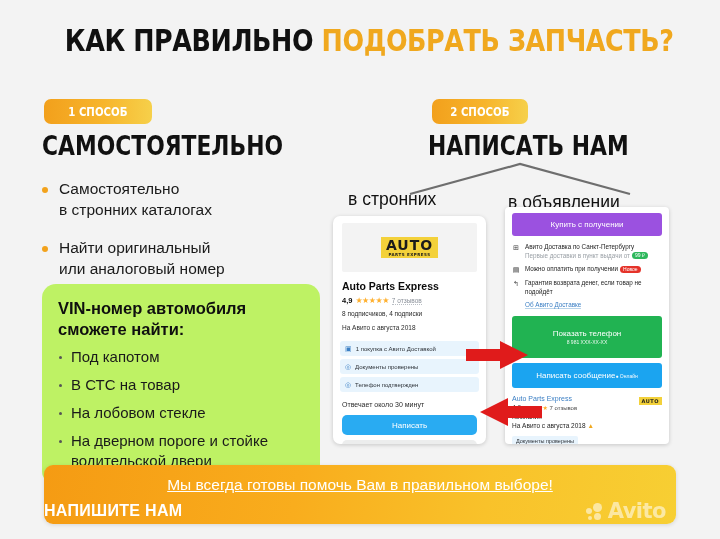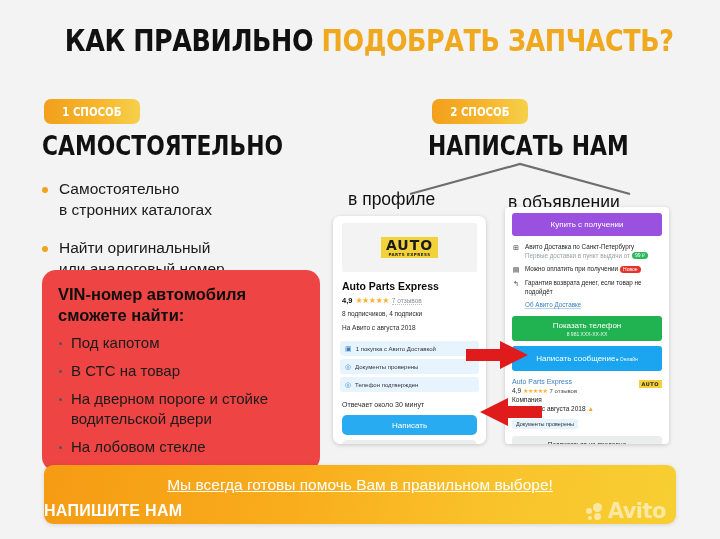--- a/index.html
+++ b/index.html
@@ -33,21 +33,21 @@
     background:linear-gradient(90deg,#f2a01c 0%,#f7b52c 55%,#f6d04a 100%);
     color:#fff;
     font-family:"DejaVu Sans", sans-serif;
     font-weight:bold;
     font-size:12px;
     letter-spacing:0px;
     display:flex;align-items:center;justify-content:center;
     transform-origin:center;
   }
   .badge span{transform:scaleX(0.85);display:block;}
-  #badge1{left:44px;top:99px;width:96px;height:25px;}
+  #badge1{left:44px;top:99px;width:108px;height:25px;}
   #badge2{left:432px;top:99px;width:96px;height:25px;}
 
   .secthead{
     position:absolute;
     font-family:"DejaVu Sans", sans-serif;
     font-weight:bold;
     color:#111;
     font-size:26px;
     white-space:nowrap;
   }
@@ -61,22 +61,22 @@
     width:6px;height:6px;border-radius:50%;
     background:#f2a21c;margin-top:9px;margin-right:11px;flex:0 0 auto;
   }
   .lbul .txt{
     font-size:15.5px;color:#1a1a1a;line-height:1.38;
     font-family:"Liberation Sans", sans-serif;
   }
 
   
   .vincard{
-    position:absolute;left:42px;top:270px;width:278px;
-    background:#ef4444;border-radius:14px;
+    position:absolute;left:42px;top:284px;width:278px;
+    background:#bef264;border-radius:14px;
     padding:14px 16px 14px 16px;
     box-sizing:border-box;
   }
   .vincard h3{
     margin:0 0 8px 0;font-size:16.5px;font-weight:bold;color:#0f0f0f;
     line-height:1.25;
   }
   .vinlist{list-style:none;margin:0;padding:0;}
   .vinlist li{
     font-size:15px;color:#1a1a1a;line-height:1.33;
@@ -163,21 +163,21 @@
   .arow .ic{font-size:7px;color:#3b3b3b;line-height:1.3;width:8px;flex:0 0 auto;text-align:center;}
   .arow .tx{font-size:6.3px;color:#1d1d1d;line-height:1.35;}
   .arow .tx .grey{color:#9aa0a6;display:block;}
   .pill{
     display:inline-block;background:#2eb85c;color:#fff;font-size:5px;
     padding:0 3px;border-radius:6px;vertical-align:middle;margin-left:2px;
   }
   .pill.red{background:#e5332a;}
   .alink{font-size:6.3px;color:#3b7fc4;border-bottom:1px solid #b9d4ea;display:inline-block;}
   .aphone{
-    margin:7px 7px 0 7px;height:25px;border-radius:3px;background:#21b352;
+    margin:7px 7px 0 7px;height:42px;border-radius:3px;background:#21b352;
     color:#fff;display:flex;flex-direction:column;align-items:center;justify-content:center;
   }
   .aphone .b1{font-size:8px;}
   .aphone .b2{font-size:5px;opacity:.92;margin-top:1px;}
   .amsg{
     margin:5px 7px 0 7px;height:25px;border-radius:3px;background:#1ba4f0;
     color:#fff;display:flex;align-items:center;justify-content:center;
   }
   .amsg .b1{font-size:8px;}
   .amsg .b2{font-size:5px;opacity:.95;margin-top:1px;}
@@ -270,35 +270,35 @@
 или аналоговый номер</span>
     </div>
   </div>
 
   <div class="vincard">
     <h3 style="white-space:pre-line">VIN-номер автомобиля
 сможете найти:</h3>
     <ul class="vinlist">
       <li>Под капотом</li>
       <li>В СТС на товар</li>
+      <li>На лобовом стекле</li>
       <li>На дверном пороге и стойке водительской двери</li>
-      <li>На лобовом стекле</li>
     </ul>
   </div>
 
   <div class="badge" id="badge2">
     <span>2 СПОСОБ</span>
   </div>
   <div class="secthead" id="head2">НАПИСАТЬ НАМ</div>
 
   <svg class="connector" viewBox="0 0 330 42">
     <polyline points="55,34 165,4 275,34" fill="none" stroke="#6e6e6e" stroke-width="2.2"></polyline>
   </svg>
 
-  <div class="sublabel" id="sub1">в профиле</div>
+  <div class="sublabel" id="sub1">в стронних</div>
   <div class="sublabel" id="sub2">в объявлении</div>
 
   <div class="pcard">
     <div class="plogo">
       <div class="lg">
         <span>AUTO</span>
         <span class="sub">PARTS EXPRESS</span>
       </div>
     </div>
     <div class="pname">Auto Parts Express</div>

